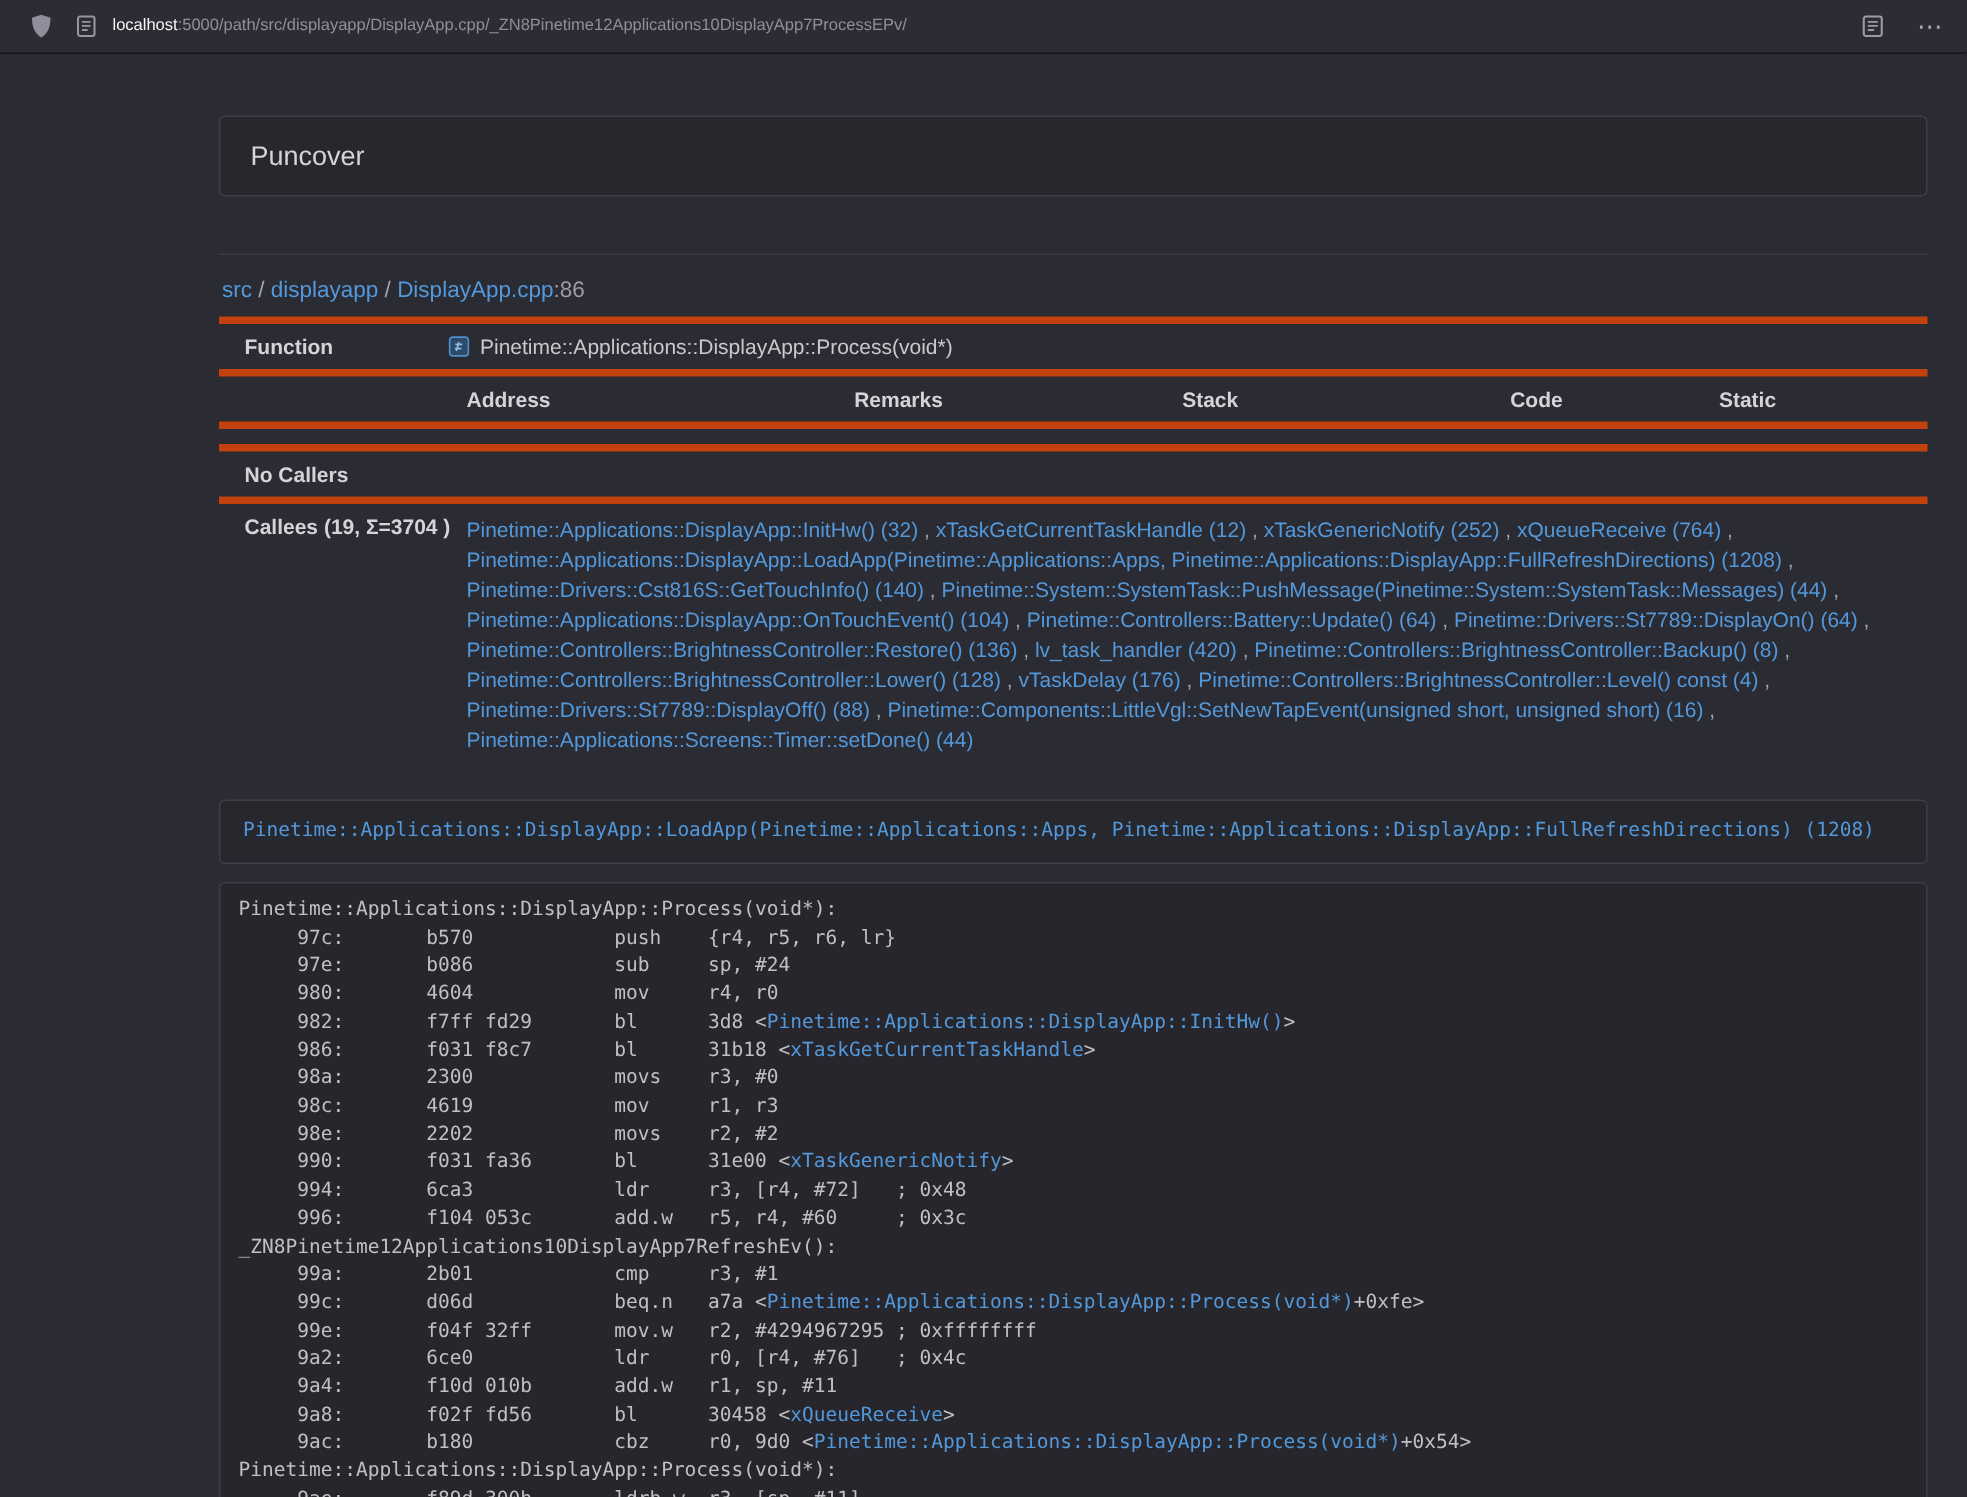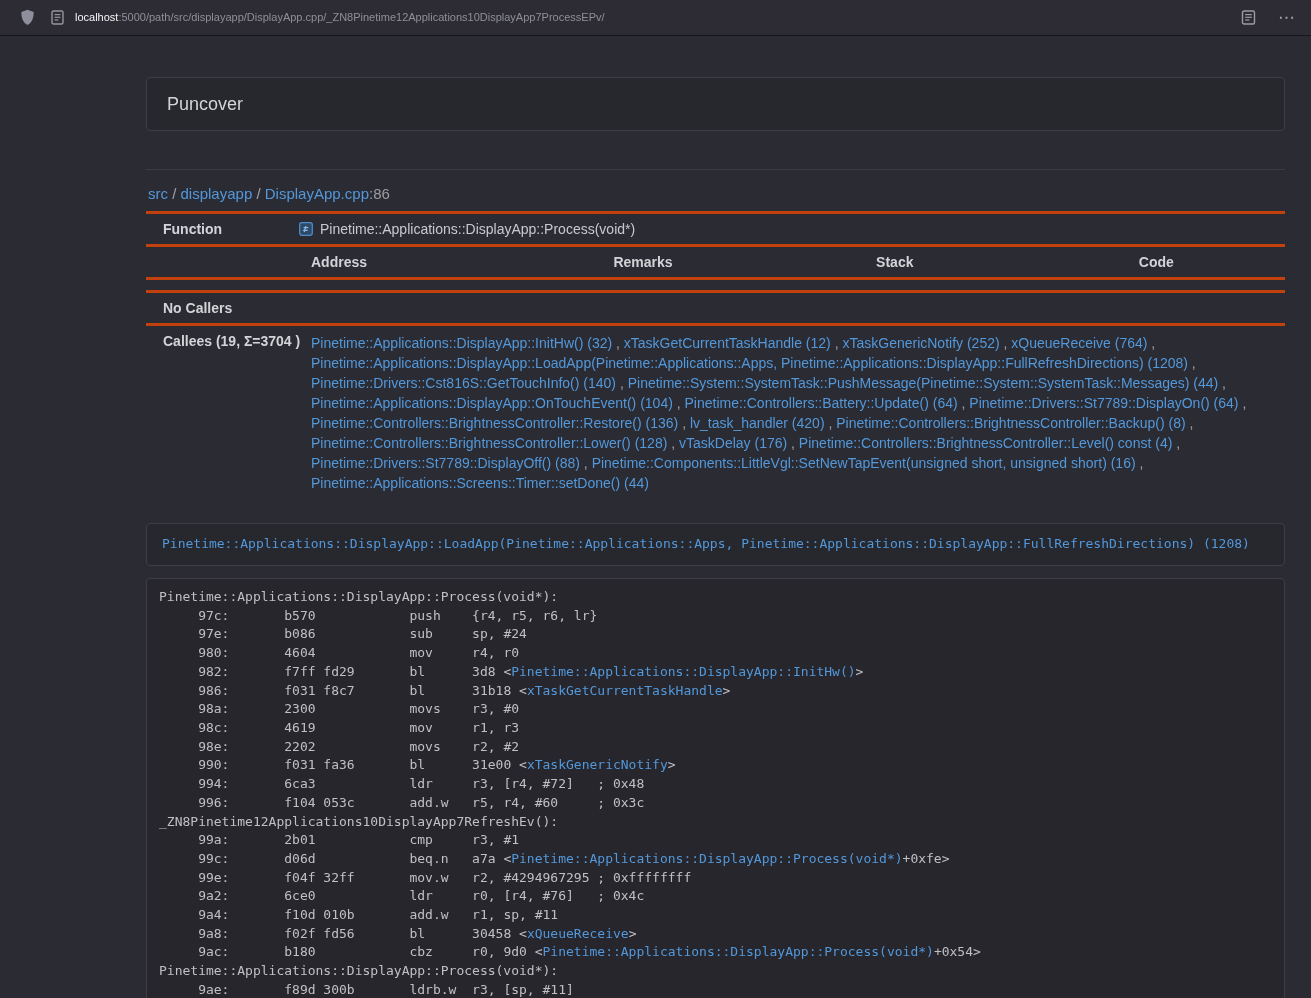--- a/index.html
+++ b/index.html
@@ -30,26 +30,26 @@
   .title-panel {
     margin-top: 41px; border: 1px solid #3e3e47; border-radius: 4px;
     background: #27272e; padding: 16px 20px; font-size: 18px; line-height: 20px; color: #d4d4d8;
   }
 
   hr.rule { border: none; border-top: 1px solid #3b3b44; margin: 38px 0 0 0; }
 
   .breadcrumb { margin: 13px 0 7px 2px; font-size: 15px; color: #9c9ca6; }
 
   .sym-table { width: 100%; }
-  .trow { display: flex; border-top: 3px solid #c2410c; }
+  .trow { display: flex; border-top: 5px solid #c2410c; }
   .tlabel {
     width: 145px; flex: none; font-weight: bold; color: #d4d4d8;
     padding: 5px 8px 5px 17px; white-space: nowrap;
   }
-  .tcontent { flex: 1; min-width: 0; gap: 44px; }
+  .tcontent { flex: 1; min-width: 0; }
   .fn-cell { display: flex; align-items: center; gap: 7px; padding: 5px 8px; color: #c9c9cd; }
   .fn-icon { display: inline-flex; flex: none; }
   .grid5 { display: grid; grid-template-columns: 26% 22% 22% 14% 16%; }
   .grid5 > div { padding: 5px 8px 5px 20px; overflow: hidden; white-space: nowrap; }
   .grid5 .th { font-weight: bold; color: #d4d4d8; }
   .callees { padding: 7px 8px 6px 20px; line-height: 20px; }
   .sep { color: #a3a3ac; }
 
   .code-panel {
     margin-top: 24px; border: 1px solid #3e3e47; border-radius: 4px;

